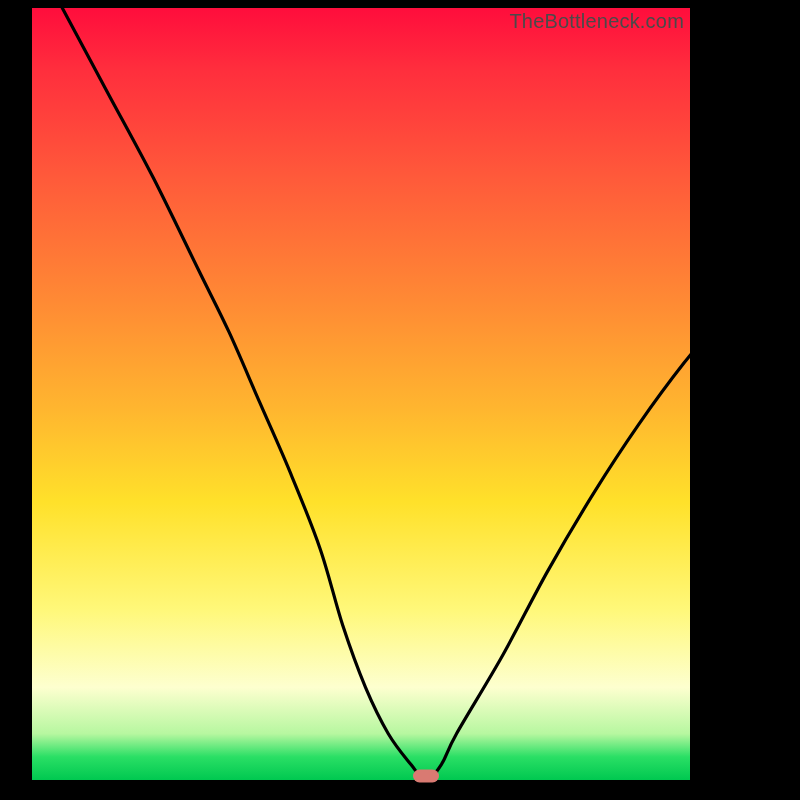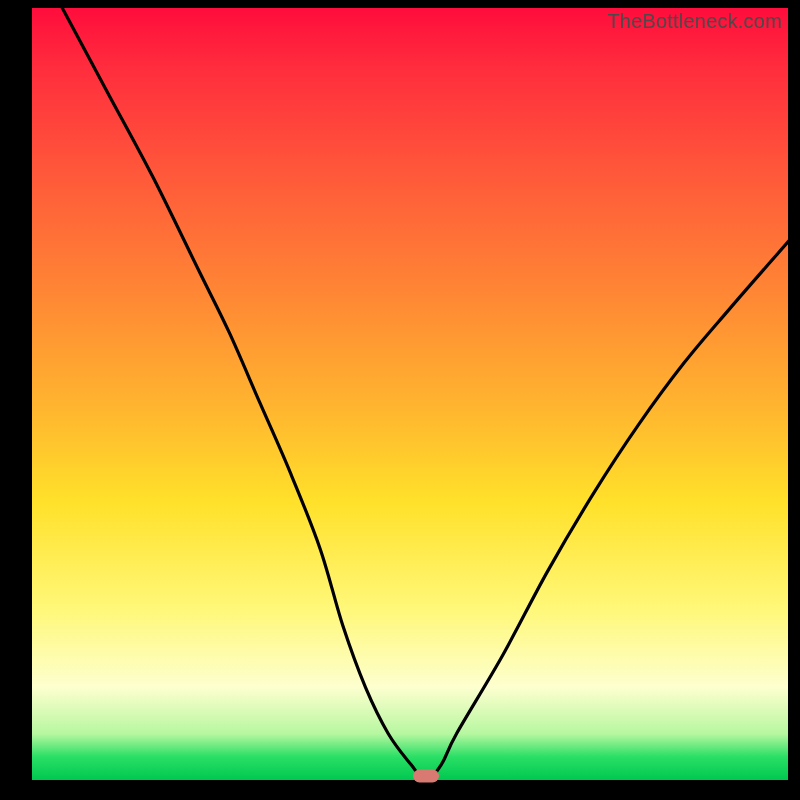--- a/index.html
+++ b/index.html
@@ -14,21 +14,21 @@
   .frame {
     position: relative;
     width: 800px;
     height: 800px;
     background: #000;
   }
   .plot-area {
     position: absolute;
     left: 32px;
     top: 8px;
-    width: 756px;
+    width: 658px;
     height: 772px;
     
     background: linear-gradient(
       to bottom,
       #ff0d3c 0%,
       #ff2e3d 8%,
       #ff5a3a 22%,
       #ff8a34 38%,
       #ffb62f 52%,
       #ffe12a 64%,

